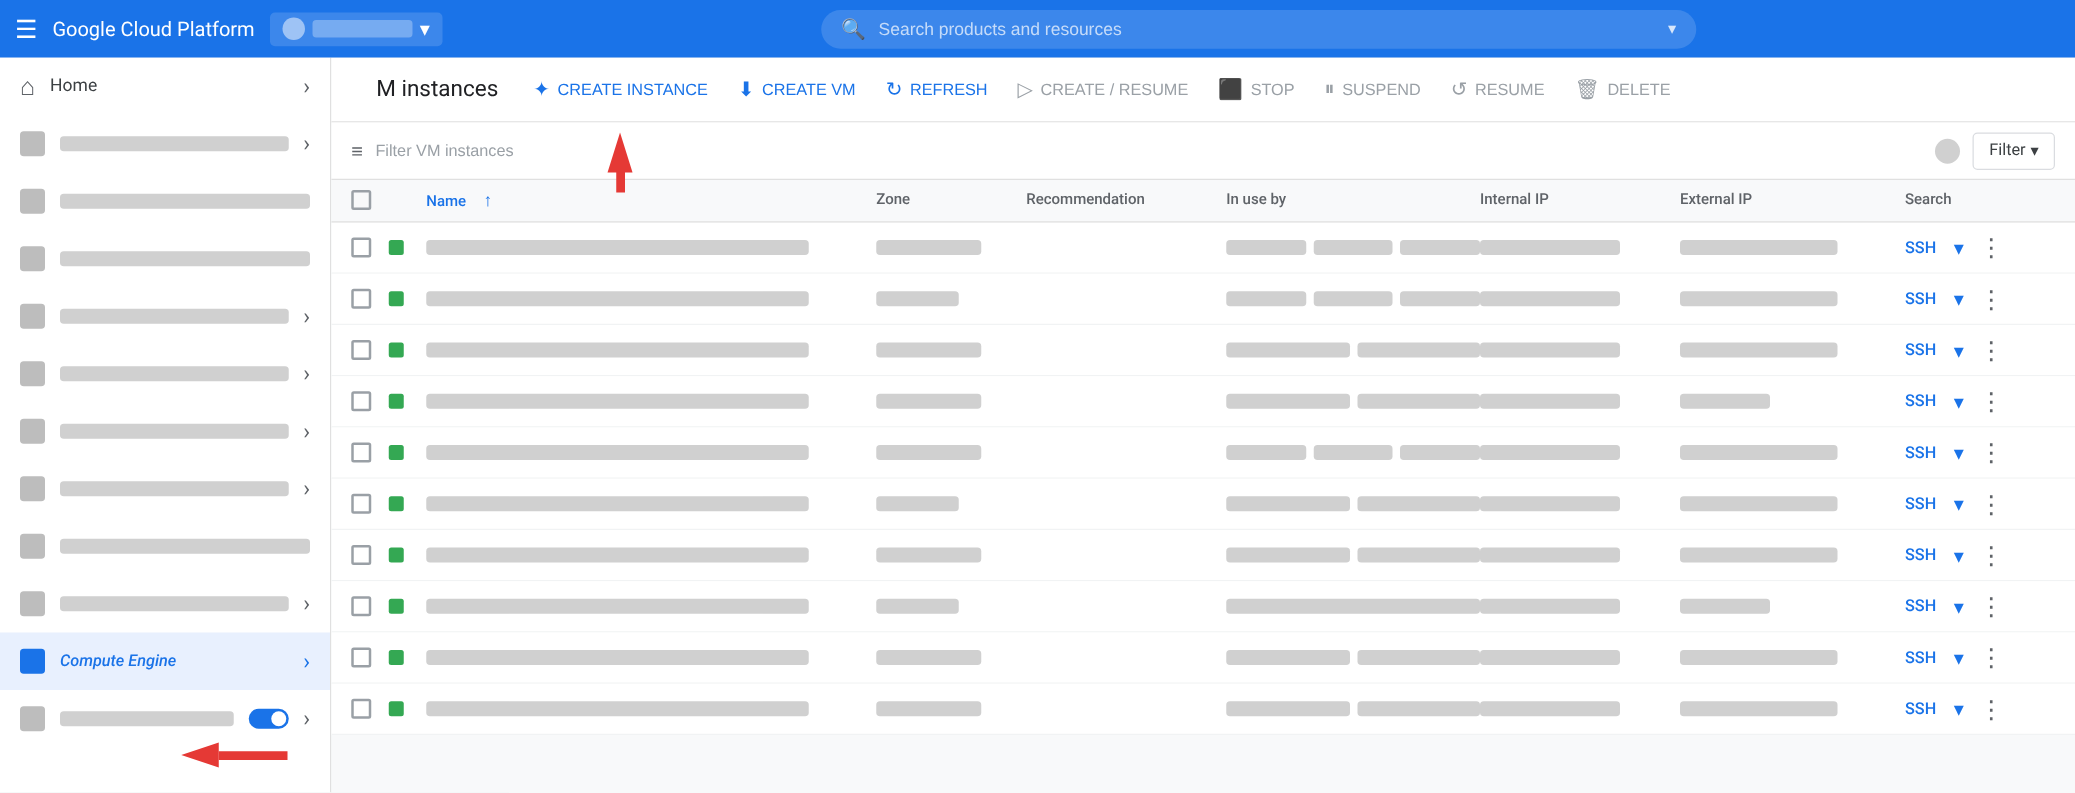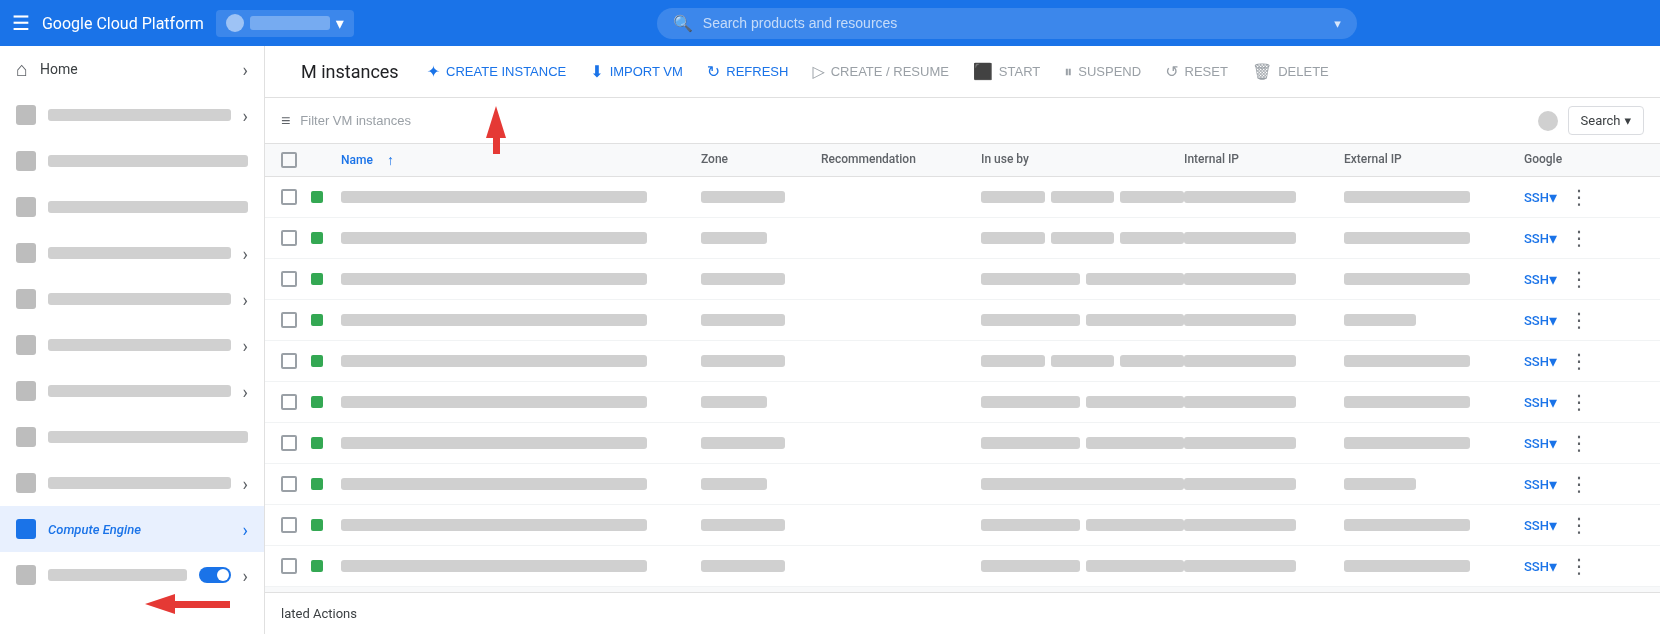--- a/index.html
+++ b/index.html
@@ -186,21 +186,21 @@
     .cell-blur.med { width: 70%; }
     .cell-blur.short { width: 55%; }
     .cell-blur.xshort { width: 40%; }
 
     .cell-group { display: flex; gap: 6px; align-items: center; }
     .cell-group .cell-blur { flex: 1; }
 
     .ssh-btn {
       display: flex;
       align-items: center;
-      gap: 0;
+      gap: 14px;
       color: #1a73e8;
       font-size: 13px;
       font-weight: 500;
       cursor: pointer;
     }
     .ssh-btn .dropdown-arrow { font-size: 16px; }
     .more-btn { color: #5f6368; font-size: 20px; cursor: pointer; margin-left: 8px; }
 
     .connect-cell { display: flex; align-items: center; gap: 4px; }
 
@@ -330,74 +330,74 @@
     <div class="toolbar">
       <div class="page-title-wrap">
         <span class="page-title">M instances</span>
       </div>
       <button class="toolbar-btn">
         <span class="btn-icon">✦</span>
         <span>CREATE INSTANCE</span>
       </button>
       <button class="toolbar-btn">
         <span class="btn-icon">⬇</span>
-        <span>IMPORT VM</span>
+        <span>CREATE VM</span>
       </button>
       <button class="toolbar-btn">
         <span class="btn-icon">↻</span>
         <span>REFRESH</span>
       </button>
       <button class="toolbar-btn disabled">
         <span class="btn-icon">▷</span>
         <span>CREATE / RESUME</span>
       </button>
       <button class="toolbar-btn disabled">
         <span class="btn-icon">⬛</span>
-        <span>START</span>
+        <span>STOP</span>
       </button>
       <button class="toolbar-btn disabled">
         <span class="btn-icon">⏸</span>
         <span>SUSPEND</span>
       </button>
       <button class="toolbar-btn disabled">
         <span class="btn-icon">↺</span>
-        <span>RESET</span>
+        <span>RESUME</span>
       </button>
       <button class="toolbar-btn disabled">
         <span class="btn-icon">🗑</span>
         <span>DELETE</span>
       </button>
     </div>
 
     <div class="filter-bar">
       <span class="filter-icon">≡</span>
       <input type="text" class="filter-input" placeholder="Filter VM instances" style="">
       <div style="width:20px;height:20px;background:#d0d0d0;border-radius:50%;flex-shrink:0;"></div>
       <div class="columns-btn">
-        <span>Search</span>
+        <span>Filter</span>
         <span>▾</span>
       </div>
     </div>
 
     <div class="table-area">
       <div class="table-header">
         <div>
             <div class="checkbox"></div>
           </div>
         <div></div>
         <div class="col-name">
           <span>Name</span>
           <span class="sort-icon">↑</span>
         </div>
         <div>Zone</div>
         <div>Recommendation</div>
         <div>In use by</div>
         <div>Internal IP</div>
         <div>External IP</div>
-        <div>Google</div>
+        <div>Search</div>
       </div>
 
       <div class="table-row">
         <div>
             <div class="checkbox"></div>
           </div>
         <div>
             <div class="status-dot"></div>
           </div>
         <div>
@@ -720,23 +720,20 @@
           <div class="ssh-btn">
               <span>SSH</span>
               <span class="dropdown-arrow">▾</span>
             </div>
           <div class="more-btn">⋮</div>
         </div>
       </div>
 
     </div>
 
-    <div class="bottom-bar">
-      <span>lated Actions</span>
-    </div>
 
   </div>
 
   <div style="position:absolute; left:486px; top:60px; z-index:50; display:flex; flex-direction:column; align-items:center;">
     <div style="width:0;height:0;border-left:10px solid transparent;border-right:10px solid transparent;border-bottom:32px solid #e53935;"></div>
     <div style="width:7px;height:18px;background:#e53935;margin-top:-2px;"></div>
   </div>
 
   <div style="position:absolute; left:145px; top:548px; z-index:50; display:flex; align-items:center;">
     <div style="width:0;height:0;border-top:10px solid transparent;border-bottom:10px solid transparent;border-right:30px solid #e53935;"></div>

